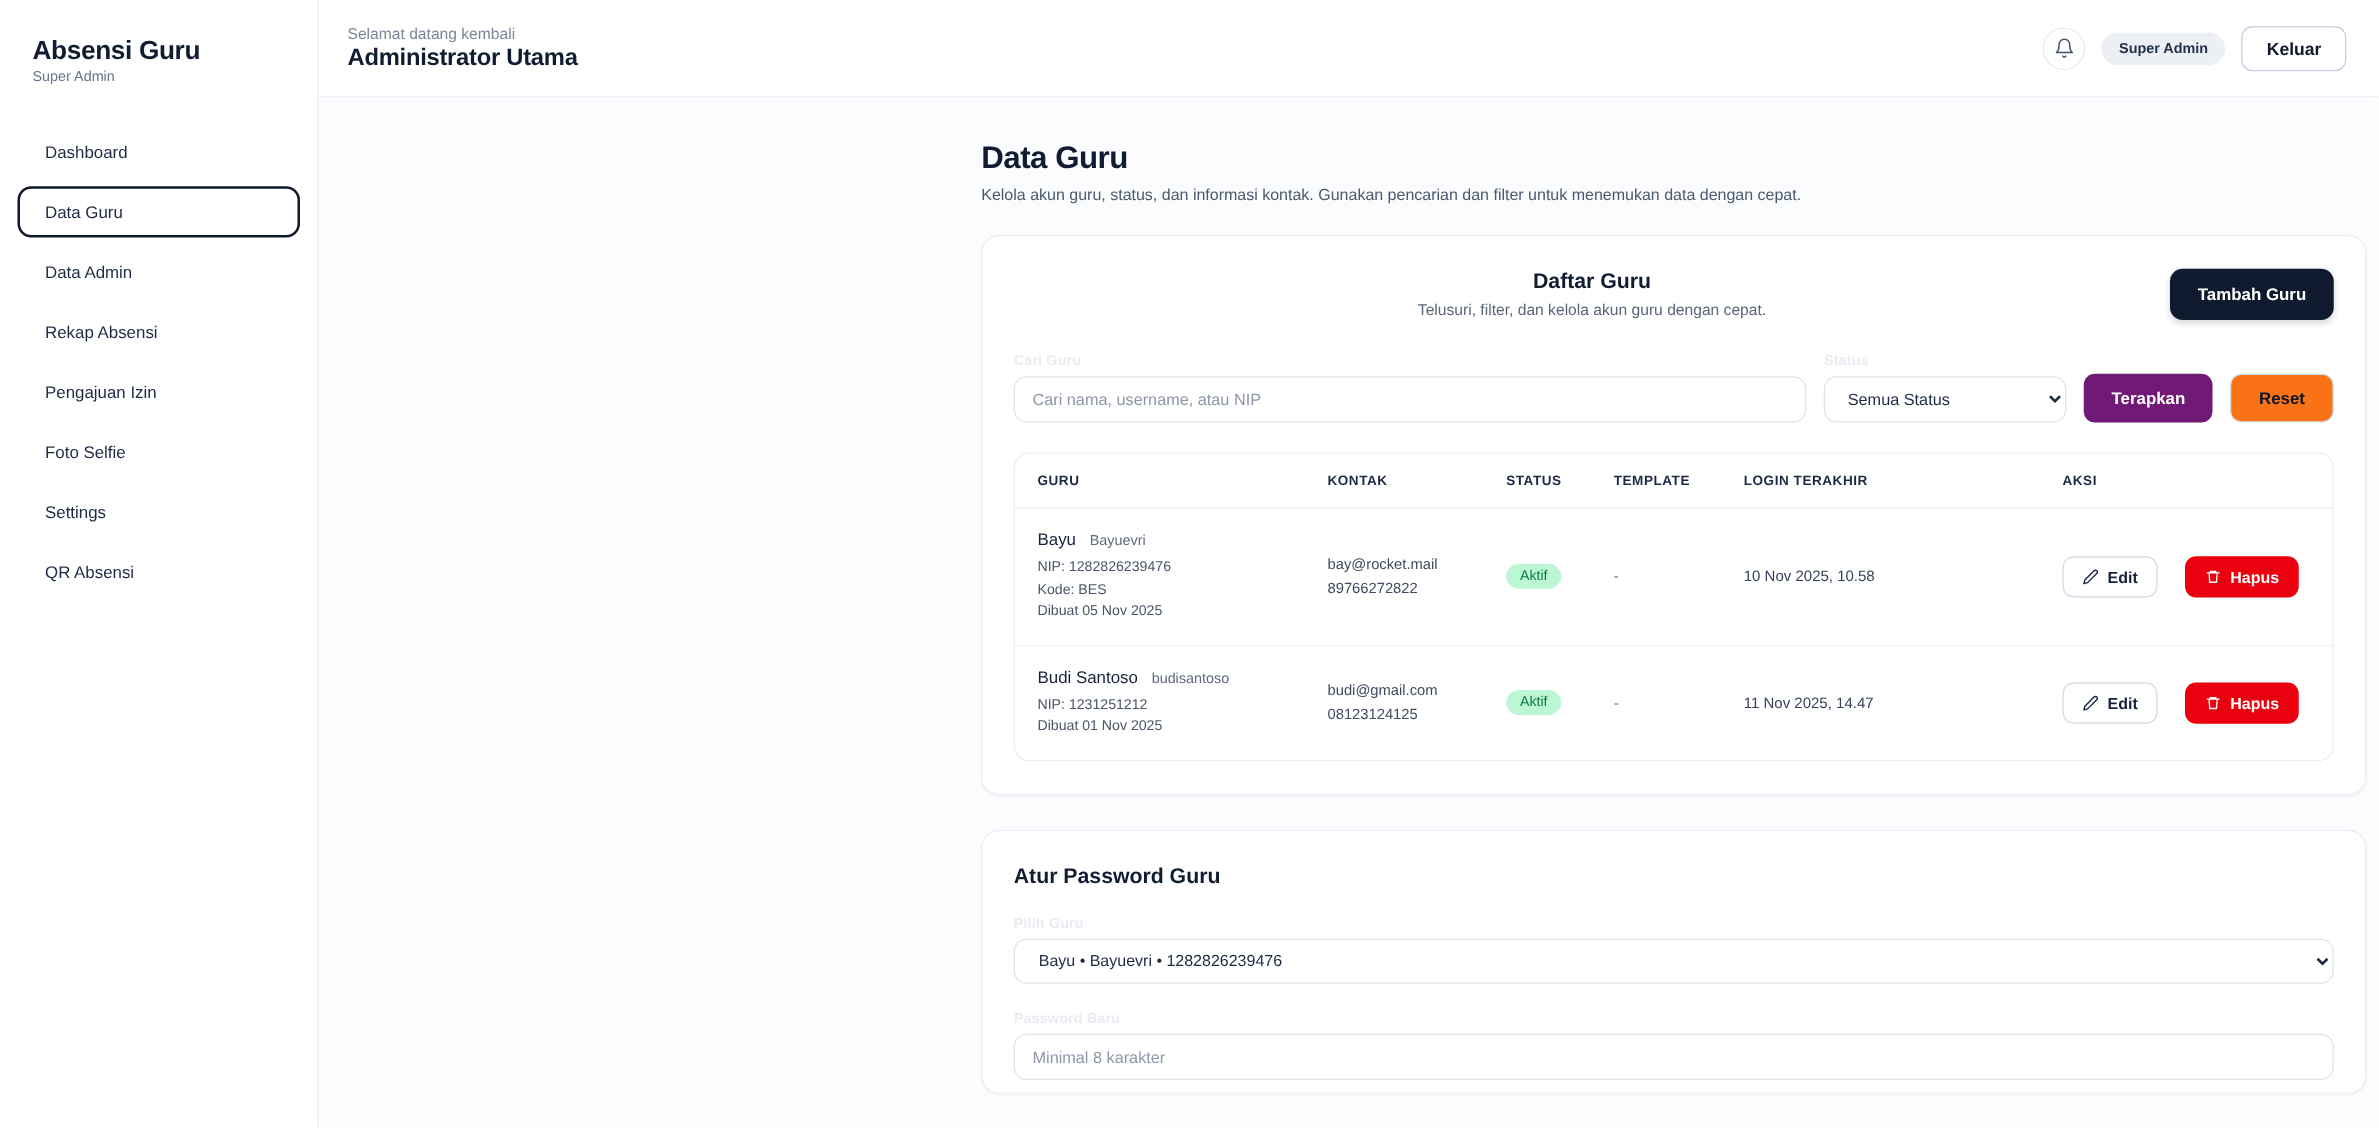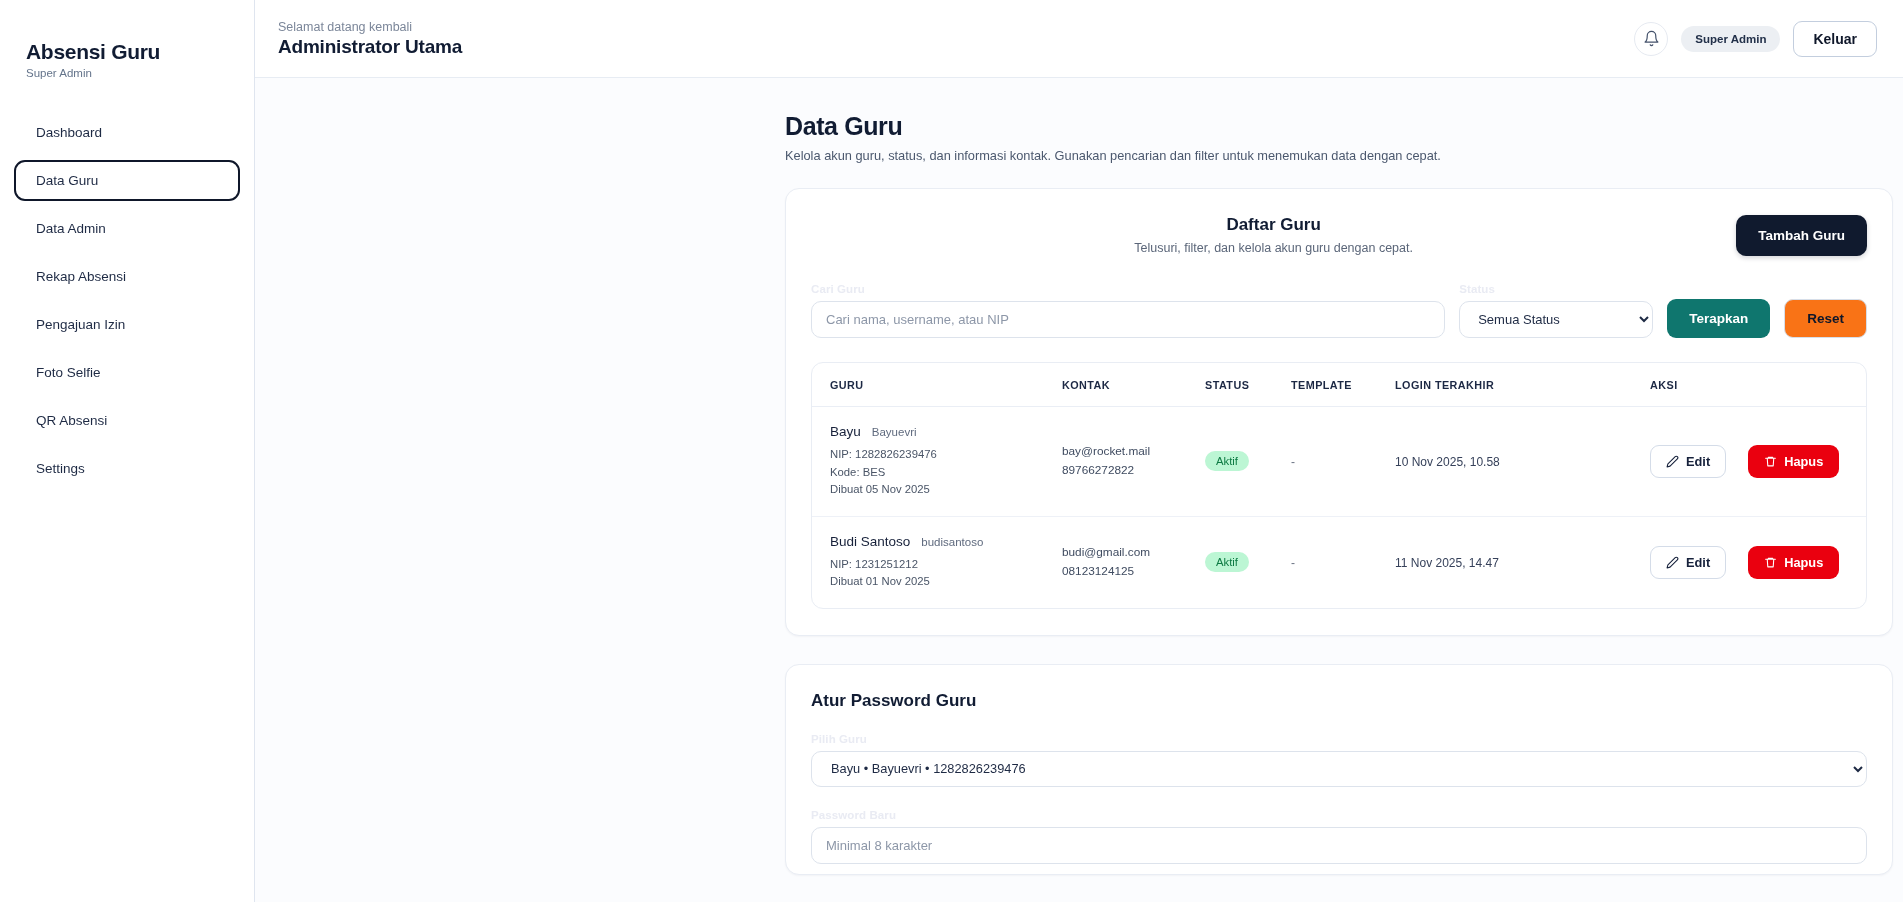--- a/index.html
+++ b/index.html
@@ -11,21 +11,21 @@
     color: #111c33;
   }
   .app { display: flex; width: 1903px; height: 902px; }
 
   
   .sidebar {
     width: 255px; height: 902px;
     background: #ffffff;
     border-right: 1px solid #dfe5ef;
     flex: 0 0 255px;
-    padding-top: 40px;
+    padding-top: 29px;
   }
   .brand { padding: 0 26px; }
   .brand-title { font-size: 21px; font-weight: bold; letter-spacing: -0.3px; color: #111c33; }
   .brand-sub { font-size: 11.5px; color: #64748b; margin-top: 3px; }
   .nav { margin-top: 33px; padding: 0 14px; }
   .nav-item {
     display: block;
     padding: 11px 0 11px 20px;
     font-size: 13.5px;
     color: #1e2a44;
@@ -119,21 +119,21 @@
     font-family: "Liberation Sans", sans-serif;
   }
   .text-input::placeholder { color: #8d97a8; }
   .select-input {
     height: 37px; border: 1px solid #dde3ec; border-radius: 10px;
     background: #fff; padding: 0 10px 0 14px; font-size: 13px;
     color: #1e2a44; width: 194px; cursor: pointer;
     font-family: "Liberation Sans", sans-serif;
   }
   .dark-btn {
-    height: 39px; background: #0f766e; color: #fff;
+    height: 39px; background: #701a75; color: #fff;
     border: none; border-radius: 9px; padding: 0 22px;
     font-size: 13.5px; font-weight: bold; cursor: pointer;
     font-family: "Liberation Sans", sans-serif;
   }
   .light-btn {
     height: 39px; background: #f97316; color: #0f172a;
     border: 1px solid #d6dee9; border-radius: 9px; padding: 0 22px;
     font-size: 13.5px; font-weight: bold; cursor: pointer;
     font-family: "Liberation Sans", sans-serif;
   }
@@ -204,22 +204,22 @@
       <div class="brand-title">Absensi Guru</div>
       <div class="brand-sub">Super Admin</div>
     </div>
     <nav class="nav">
       <div class="nav-item">Dashboard</div>
       <div class="nav-item active">Data Guru</div>
       <div class="nav-item">Data Admin</div>
       <div class="nav-item">Rekap Absensi</div>
       <div class="nav-item">Pengajuan Izin</div>
       <div class="nav-item">Foto Selfie</div>
+      <div class="nav-item">Settings</div>
       <div class="nav-item">QR Absensi</div>
-      <div class="nav-item">Settings</div>
     </nav>
   </aside>
 
   <div class="main">
 
     <header class="topbar">
       <div class="welcome-wrap">
         <div class="welcome-small">Selamat datang kembali</div>
         <div class="welcome-name">Administrator Utama</div>
       </div>

